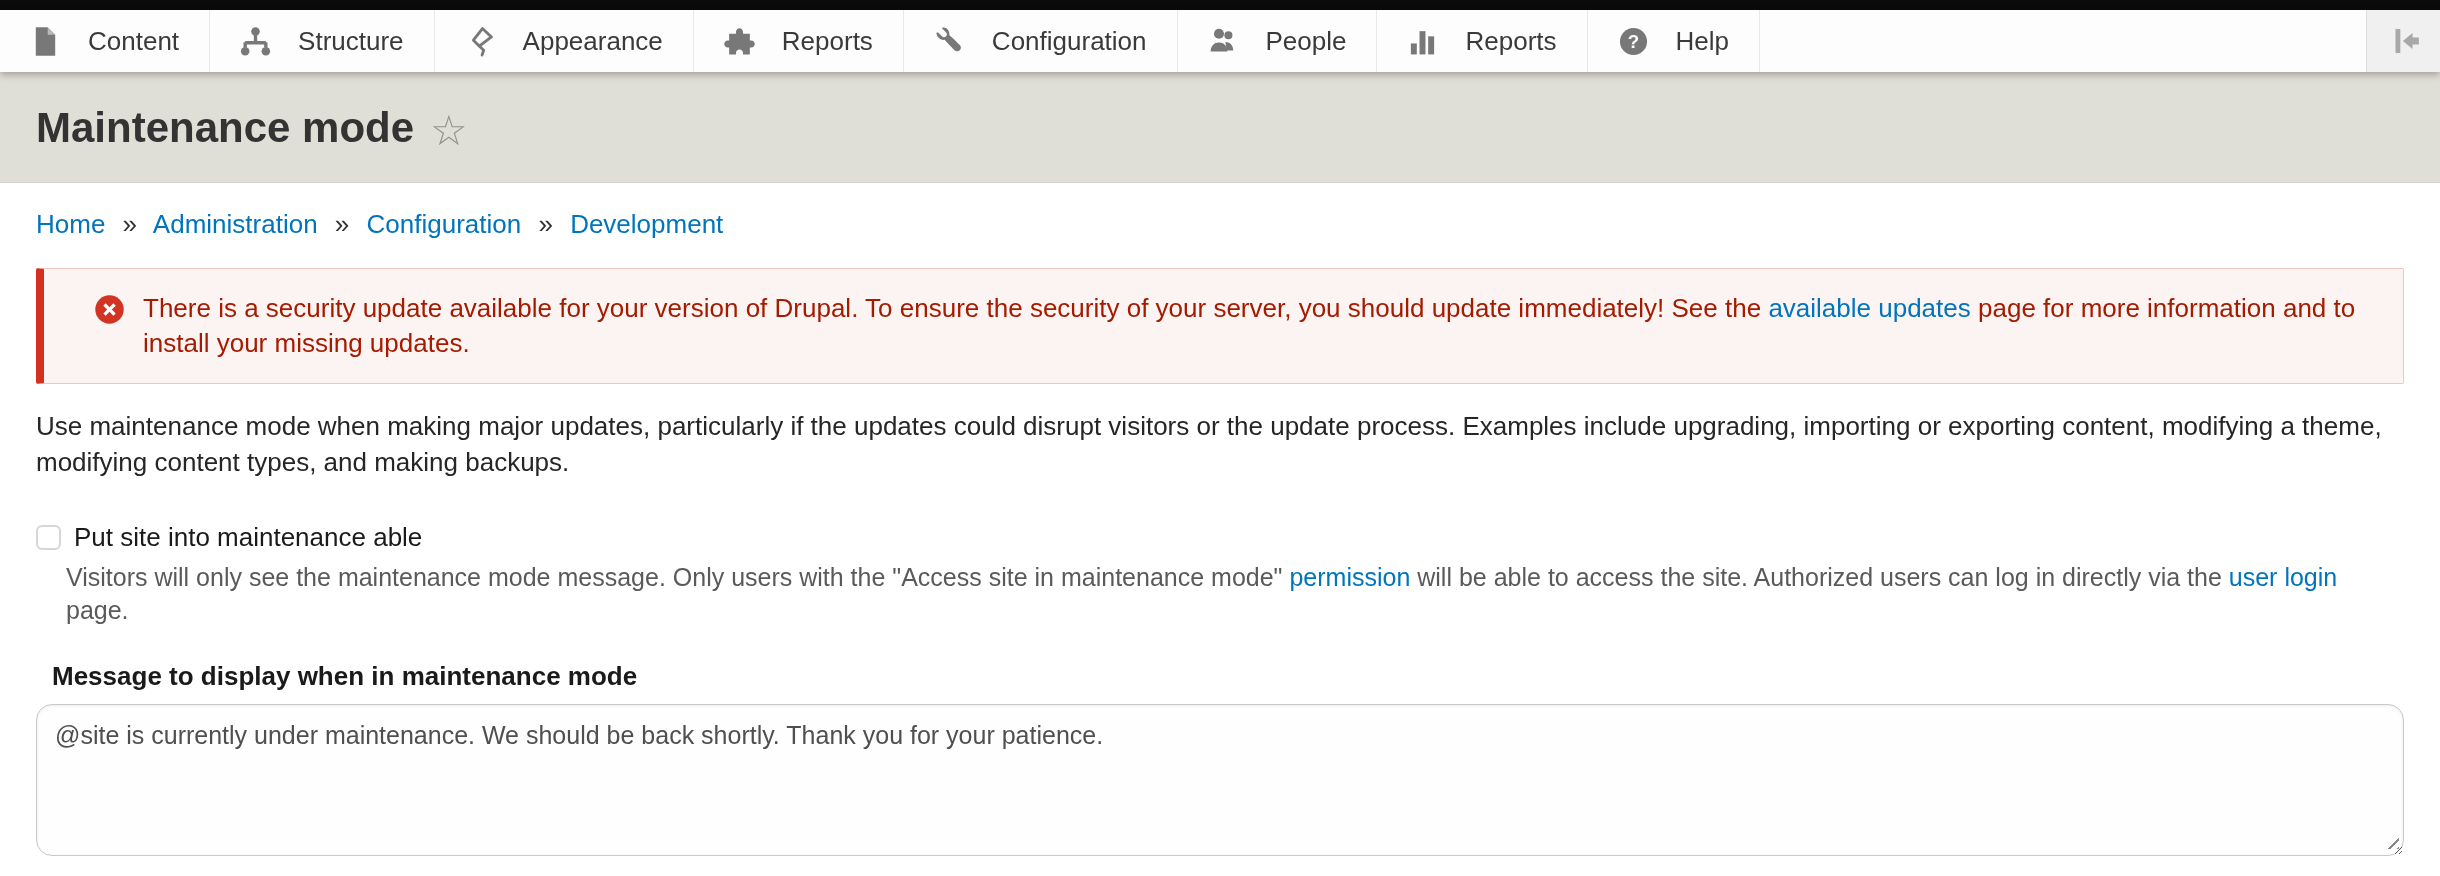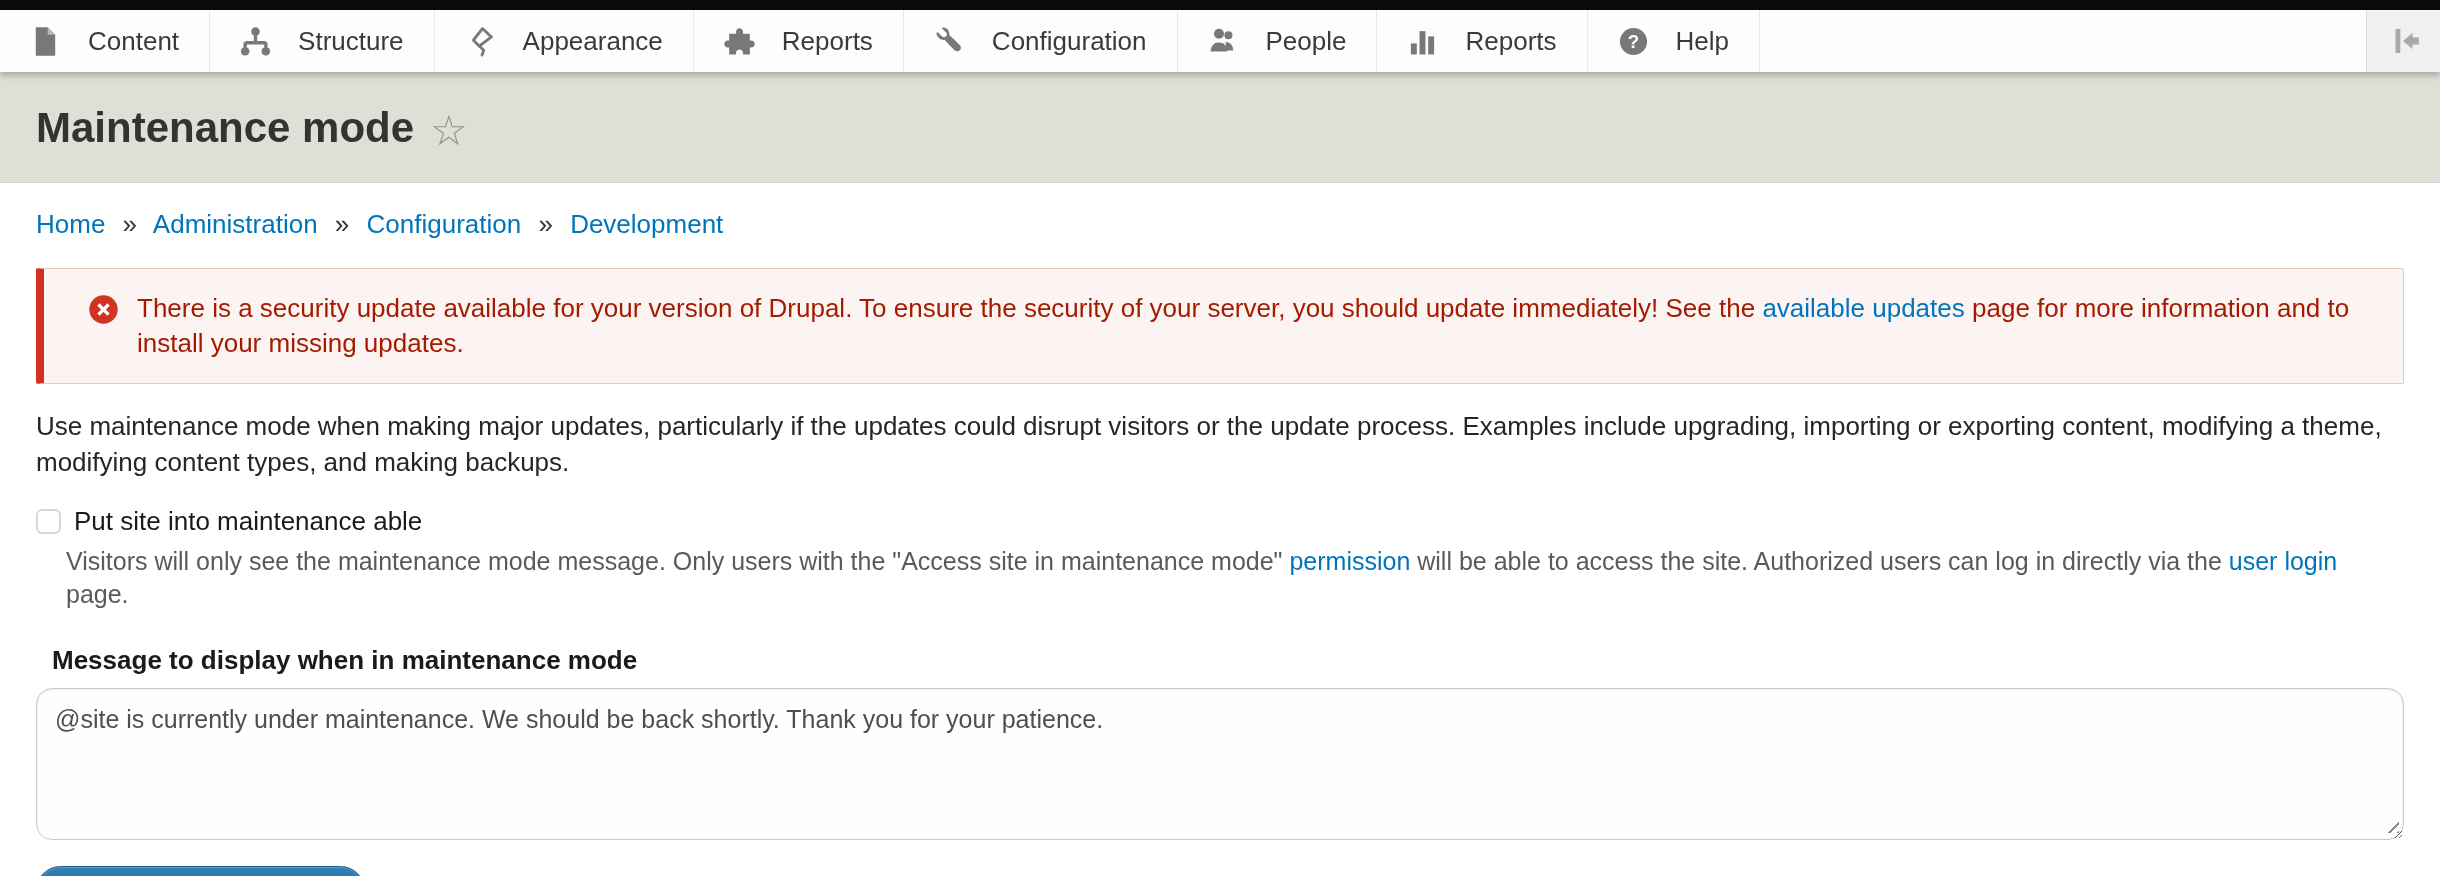--- a/index.html
+++ b/index.html
@@ -48,27 +48,27 @@
 
   .breadcrumb { padding:26px 0 4px; font-size:26px; }
   .breadcrumb a { color:#0074bd; text-decoration:none; cursor:pointer; }
   .breadcrumb .sep { color:#333; margin:0 10px; }
 
   .messages-error {
     margin:24px 0 24px; display:flex; align-items:flex-start;
     background:#fcf4f2;
     border:1px solid #f0c5bc; border-left:8px solid #d3301f;
     border-radius:2px;
-    color:#a51b00; padding:22px 30px 22px 8px;
+    color:#a51b00; padding:22px 30px 22px 14px;
     line-height:35px;
   }
   .messages-error .err-icon { flex:0 0 auto; margin:3px 18px 0 36px; }
   .messages-error a { color:#0074bd; text-decoration:none; cursor:pointer; }
 
-  .intro { margin:0 0 26px; line-height:36px; color:#262626; max-width:2370px; }
+  .intro { margin:0 0 42px; line-height:36px; color:#262626; max-width:2370px; }
 
   .form-item-checkbox { display:flex; align-items:center; gap:13px; margin:0 0 8px; }
   .form-item-checkbox input[type="checkbox"] {
     appearance:none; -webkit-appearance:none;
     width:25px; height:25px; margin:0;
     border:2px solid #d6d6d6; border-radius:6px; background:#fff; cursor:pointer;
   }
   .form-item-checkbox label { color:#1a1a1a; cursor:pointer; }
 
   .description { margin:6px 0 16px 30px; color:#5a5a5a; font-size:25px; line-height:33px; }

